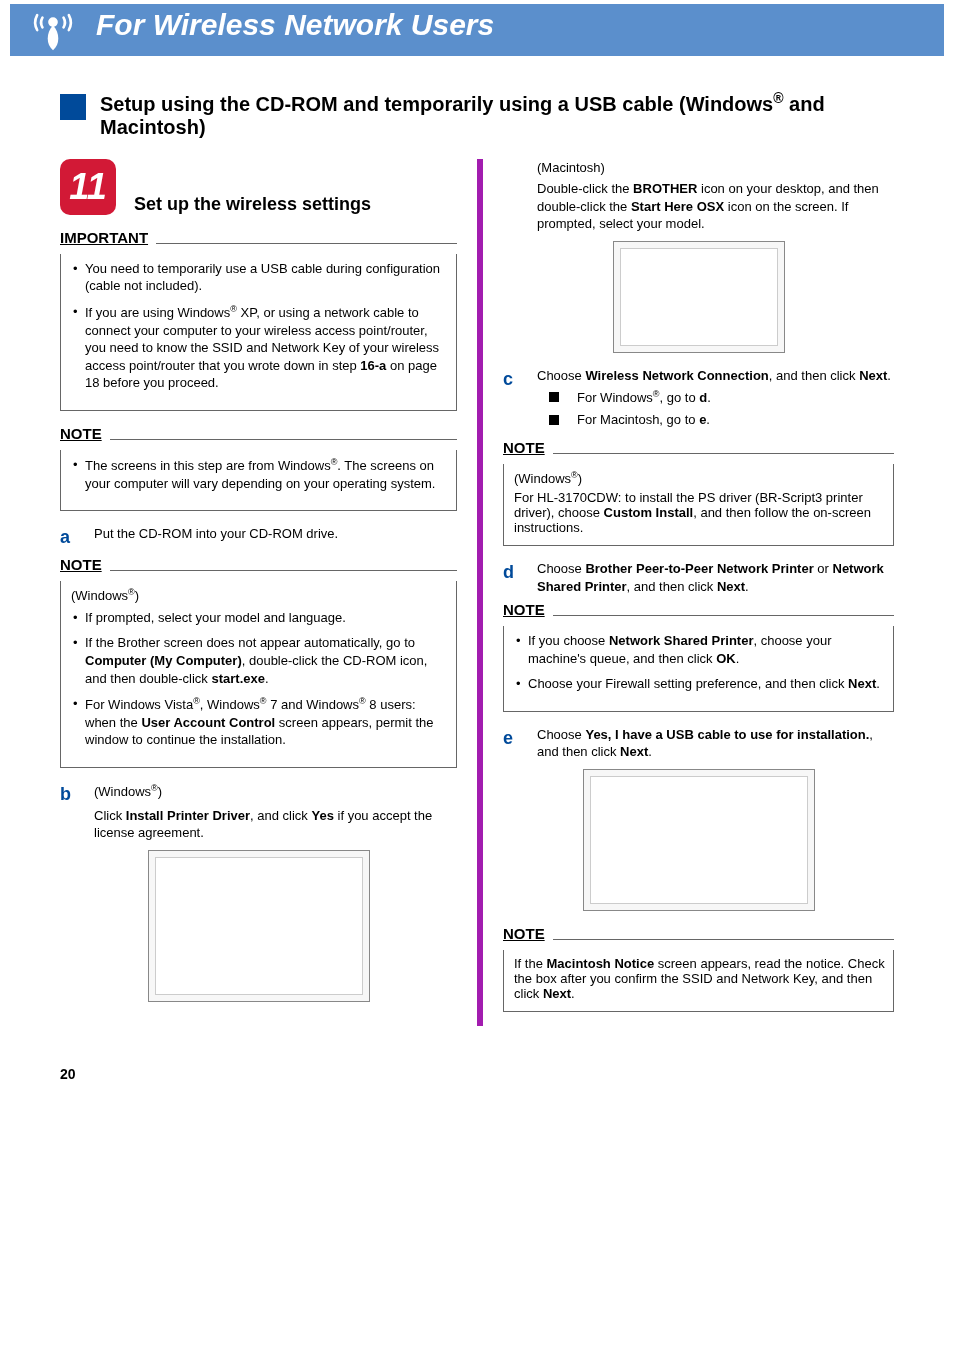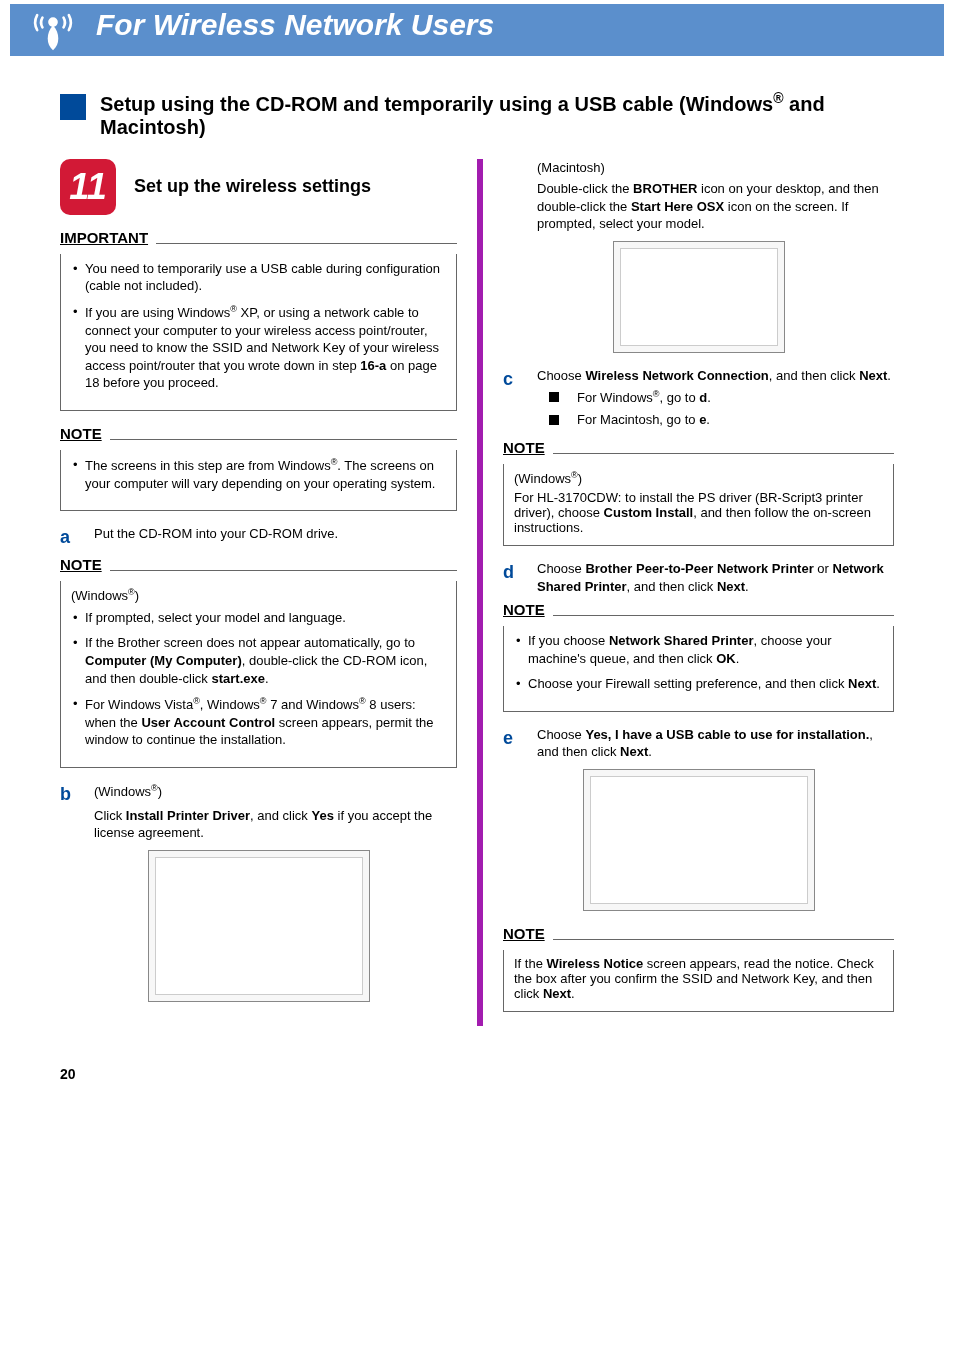--- a/index.html
+++ b/index.html
@@ -53,21 +53,21 @@
     gap: 0;
   }
   .col {
     width: 50%;
     box-sizing: border-box;
   }
   .col-left { padding-right: 20px; }
   .col-right { padding-left: 20px; border-left: 6px solid #a21caf; }
   .step-header {
     display: flex;
-    align-items: center;
+    align-items: flex-end;
     margin-bottom: 14px;
   }
   .step-number-box {
     width: 56px; height: 56px;
     background: #d21936;
     border-radius: 10px;
     display: flex;
     align-items: center;
     justify-content: center;
     flex-shrink: 0;
@@ -316,20 +316,20 @@
 
       <div class="screenshot-placeholder" style="width:230px;height:140px;">
         <div class="sp-inner"></div>
       </div>
 
       <div class="callout-line">
         <span class="callout-title">NOTE</span>
         <span class="callout-rule"></span>
       </div>
       <div class="box">
-        <div>If the <b>Wireless Notice</b> screen appears, read the notice. Check the box after you confirm the SSID and Network Key, and then click <b>Next</b>.</div>
+        <div>If the <b>Macintosh Notice</b> screen appears, read the notice. Check the box after you confirm the SSID and Network Key, and then click <b>Next</b>.</div>
       </div>
 
     </div>
   </div>
 </div>
 
 <div class="page-number">20</div>
 
 </body></html>

